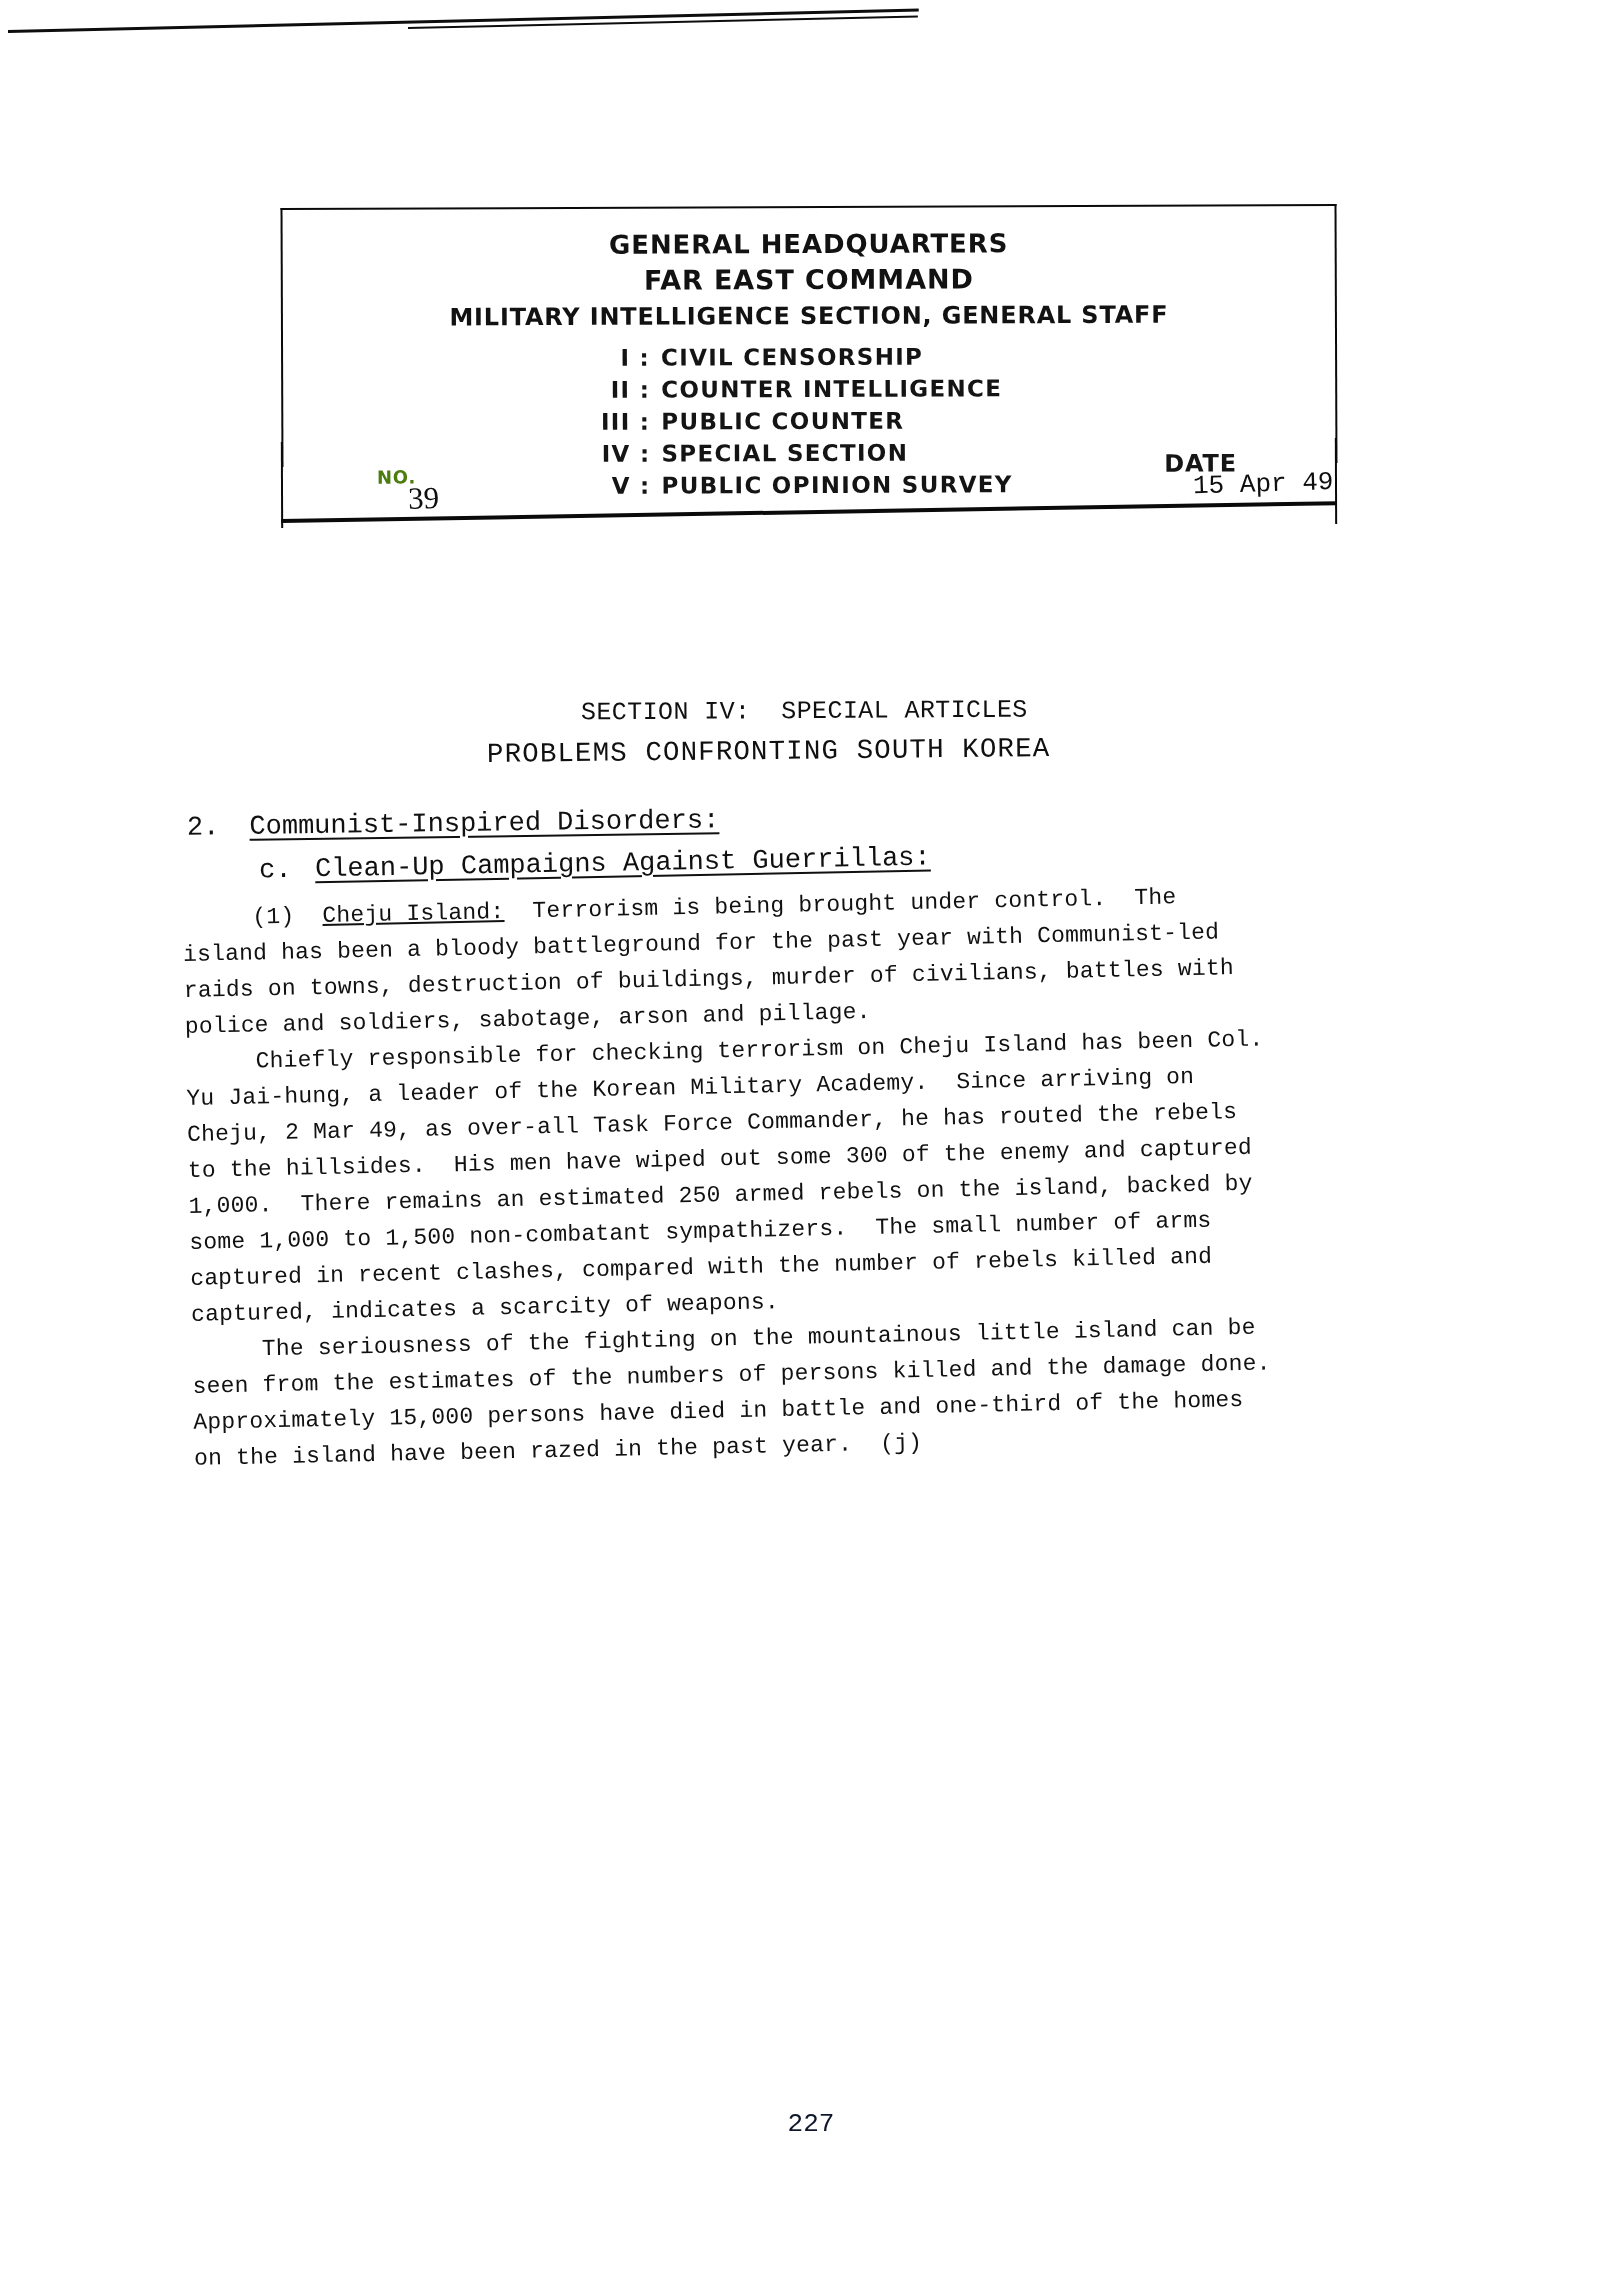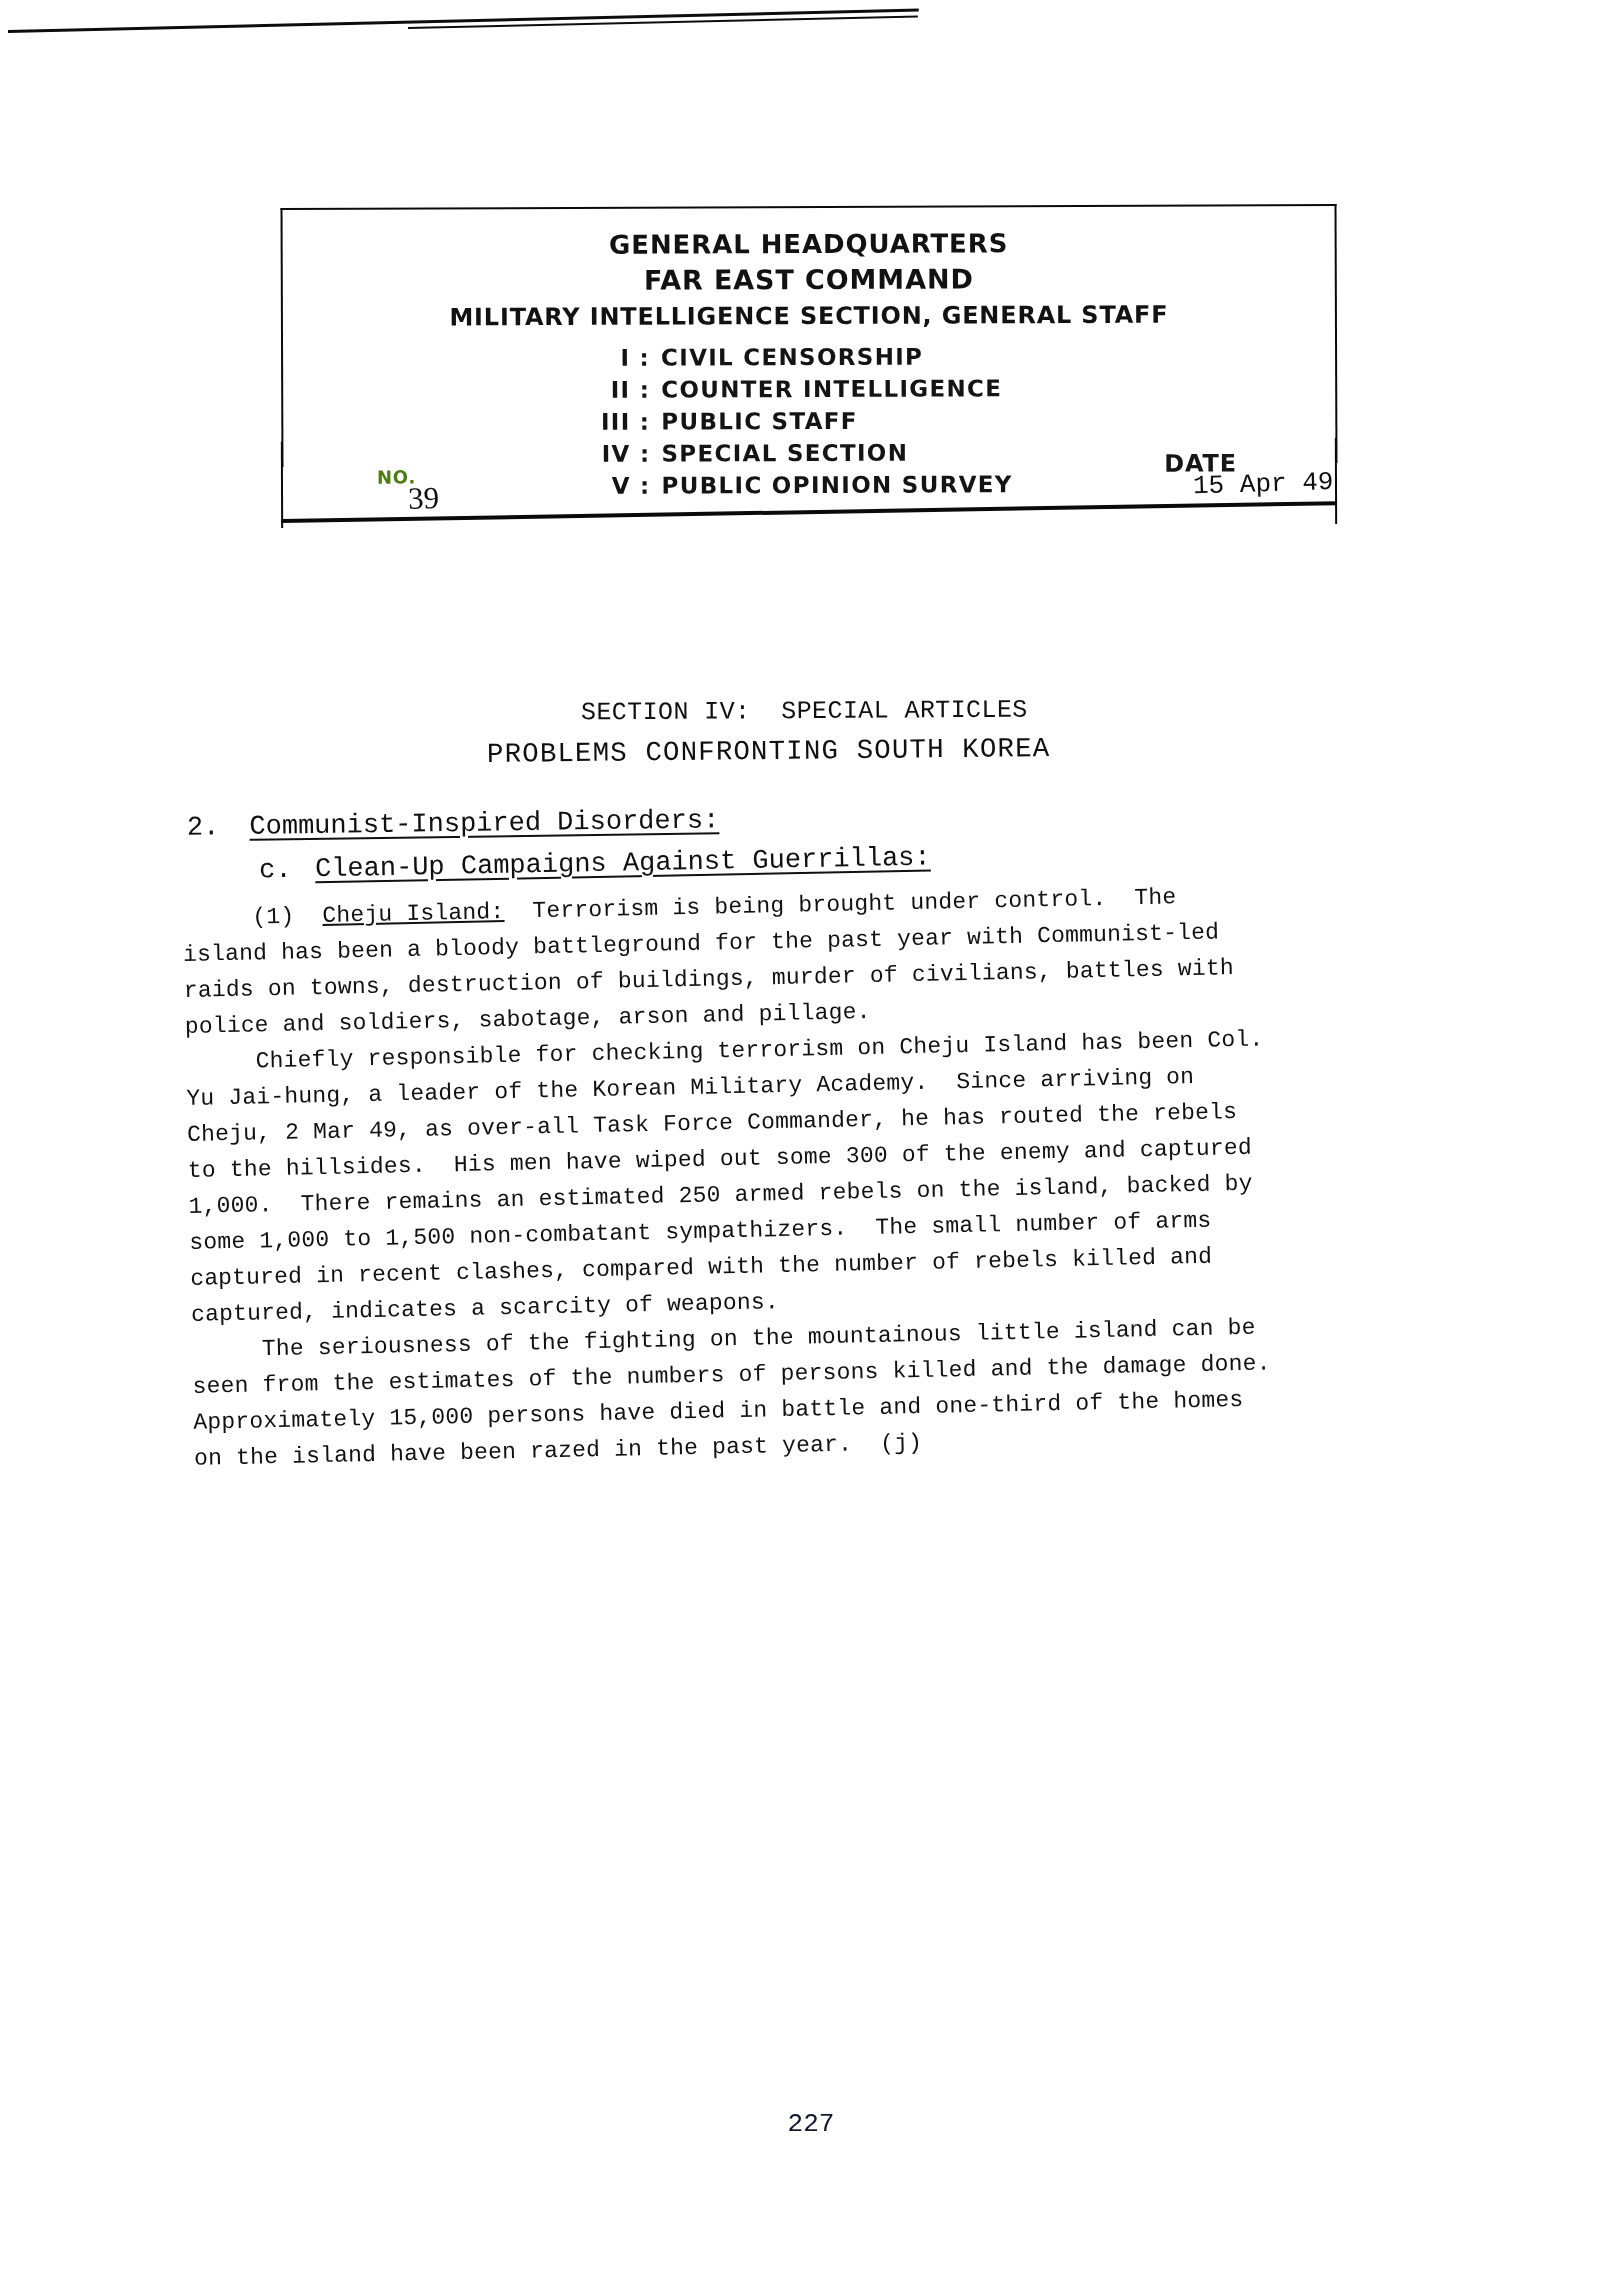--- a/index.html
+++ b/index.html
@@ -264,21 +264,21 @@
         <div class="roman-row">
           <span class="rn">I :</span>
           <span class="rlabel">CIVIL CENSORSHIP</span>
         </div>
         <div class="roman-row">
           <span class="rn">II :</span>
           <span class="rlabel">COUNTER INTELLIGENCE</span>
         </div>
         <div class="roman-row">
           <span class="rn">III :</span>
-          <span class="rlabel">PUBLIC STAFF</span>
+          <span class="rlabel">PUBLIC COUNTER</span>
         </div>
         <div class="roman-row">
           <span class="rn">IV :</span>
           <span class="rlabel">SPECIAL SECTION</span>
         </div>
         <div class="roman-row">
           <span class="rn">V :</span>
           <span class="rlabel">PUBLIC OPINION SURVEY</span>
         </div>
       </div>

